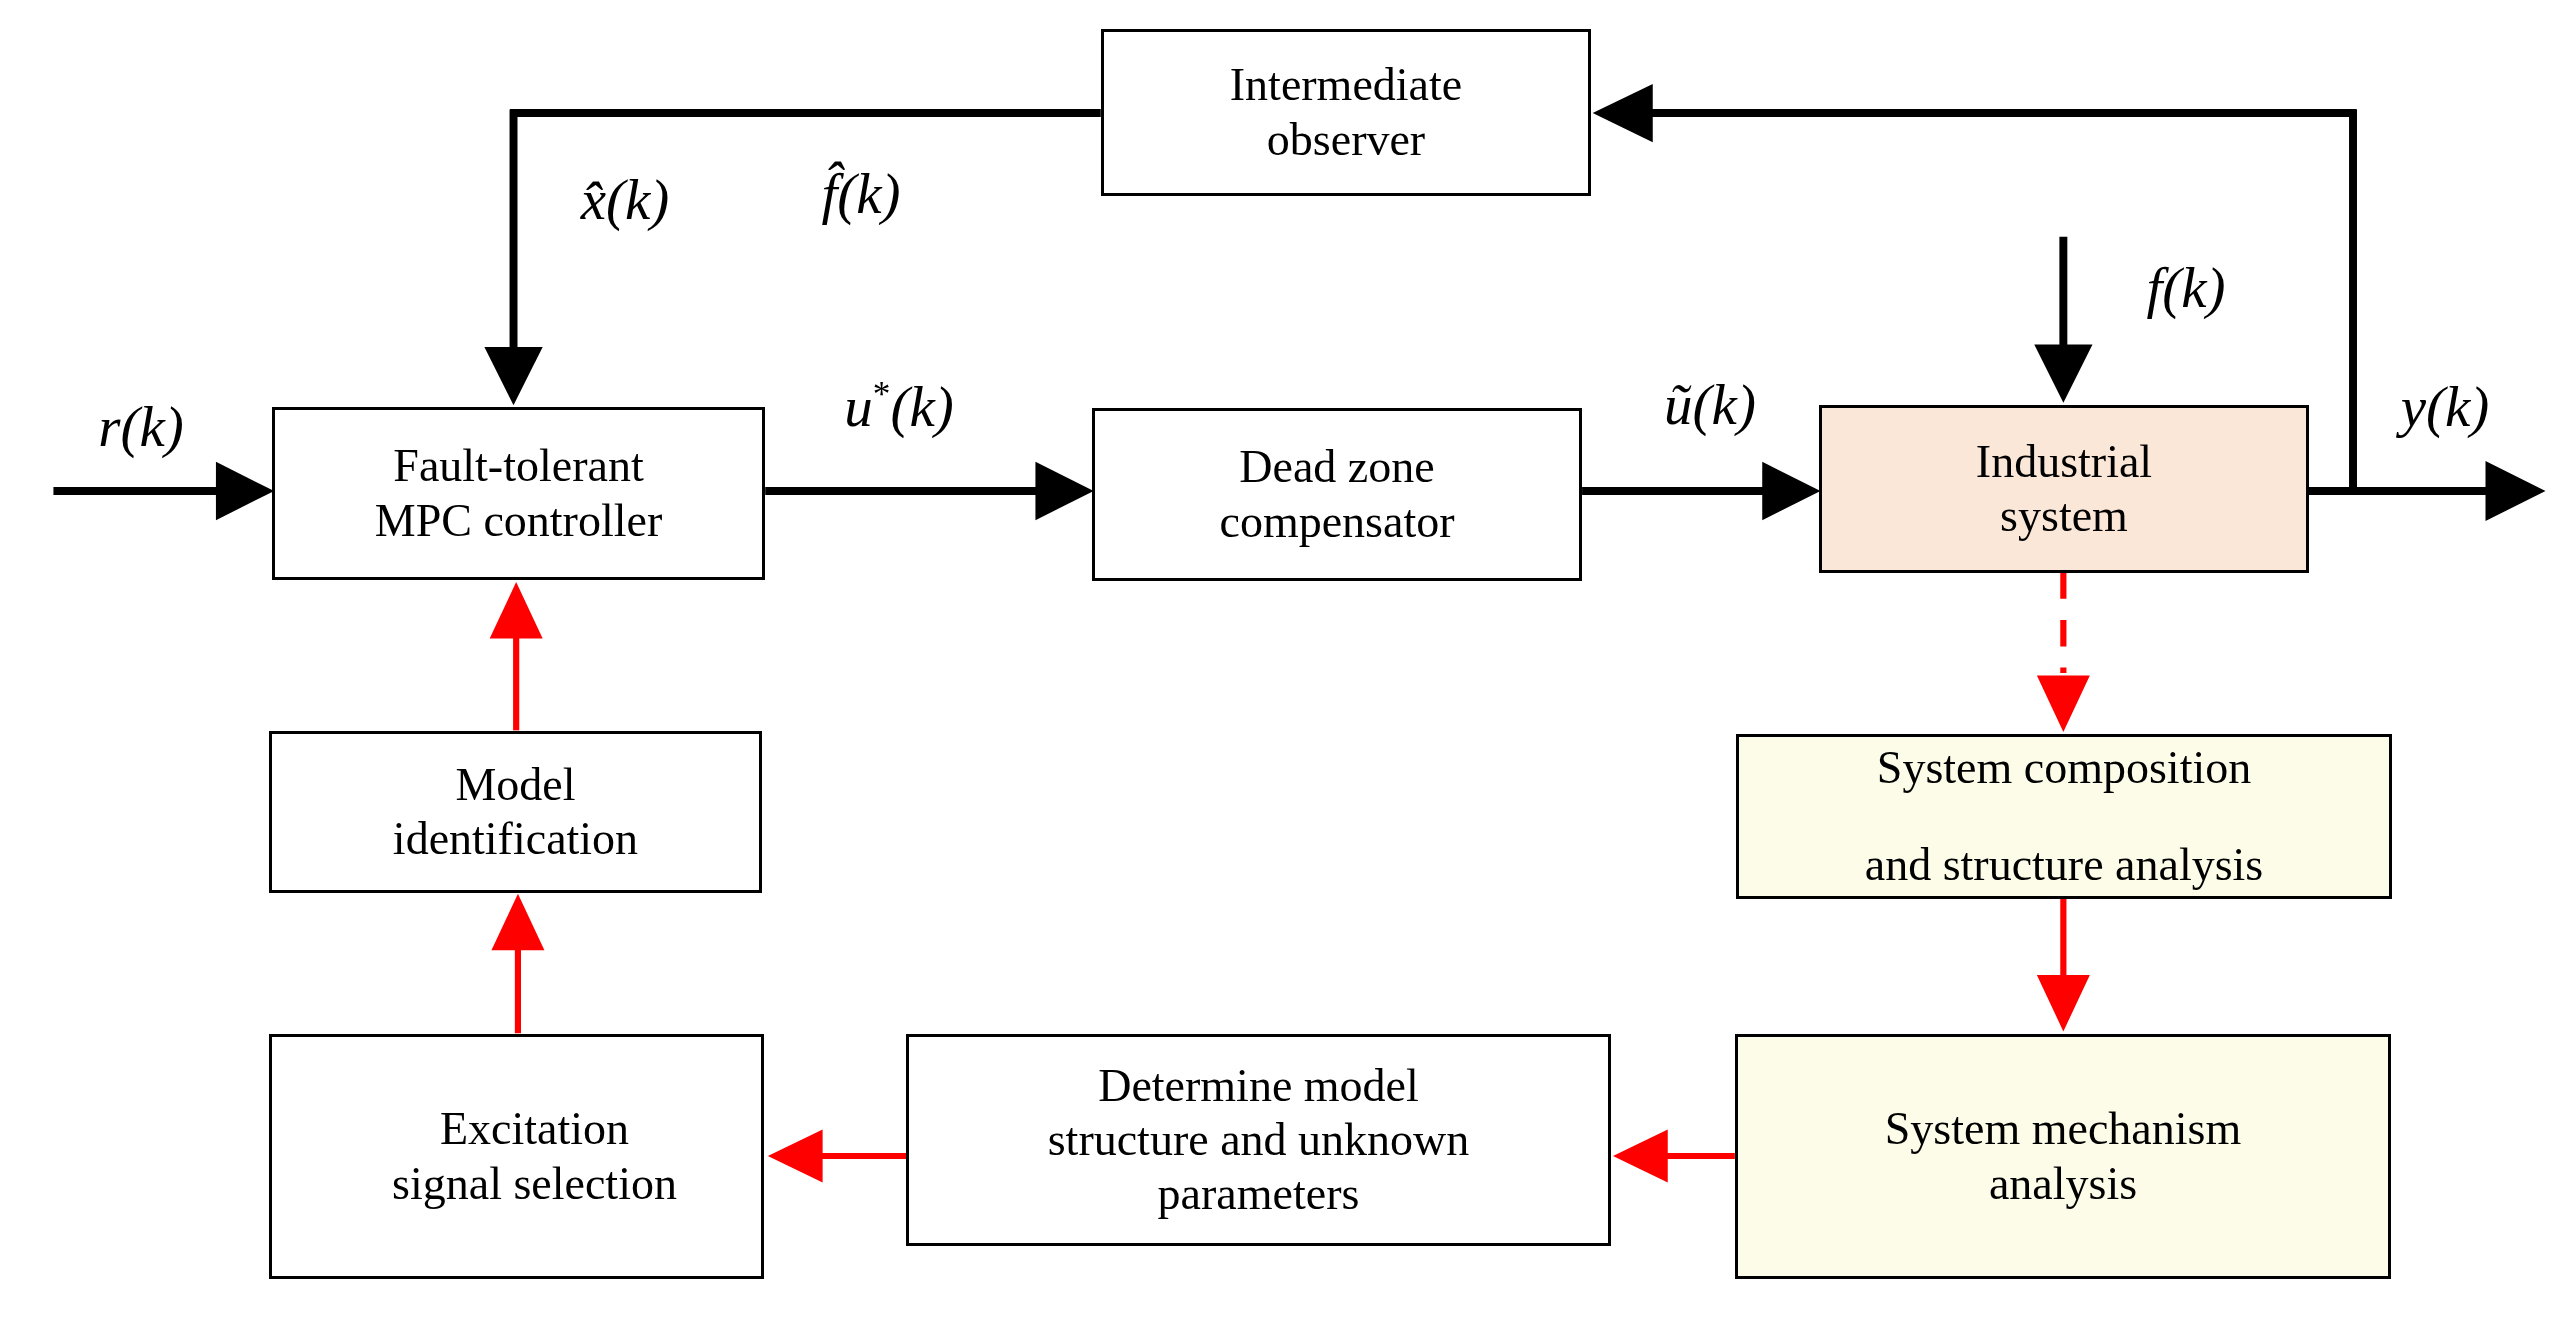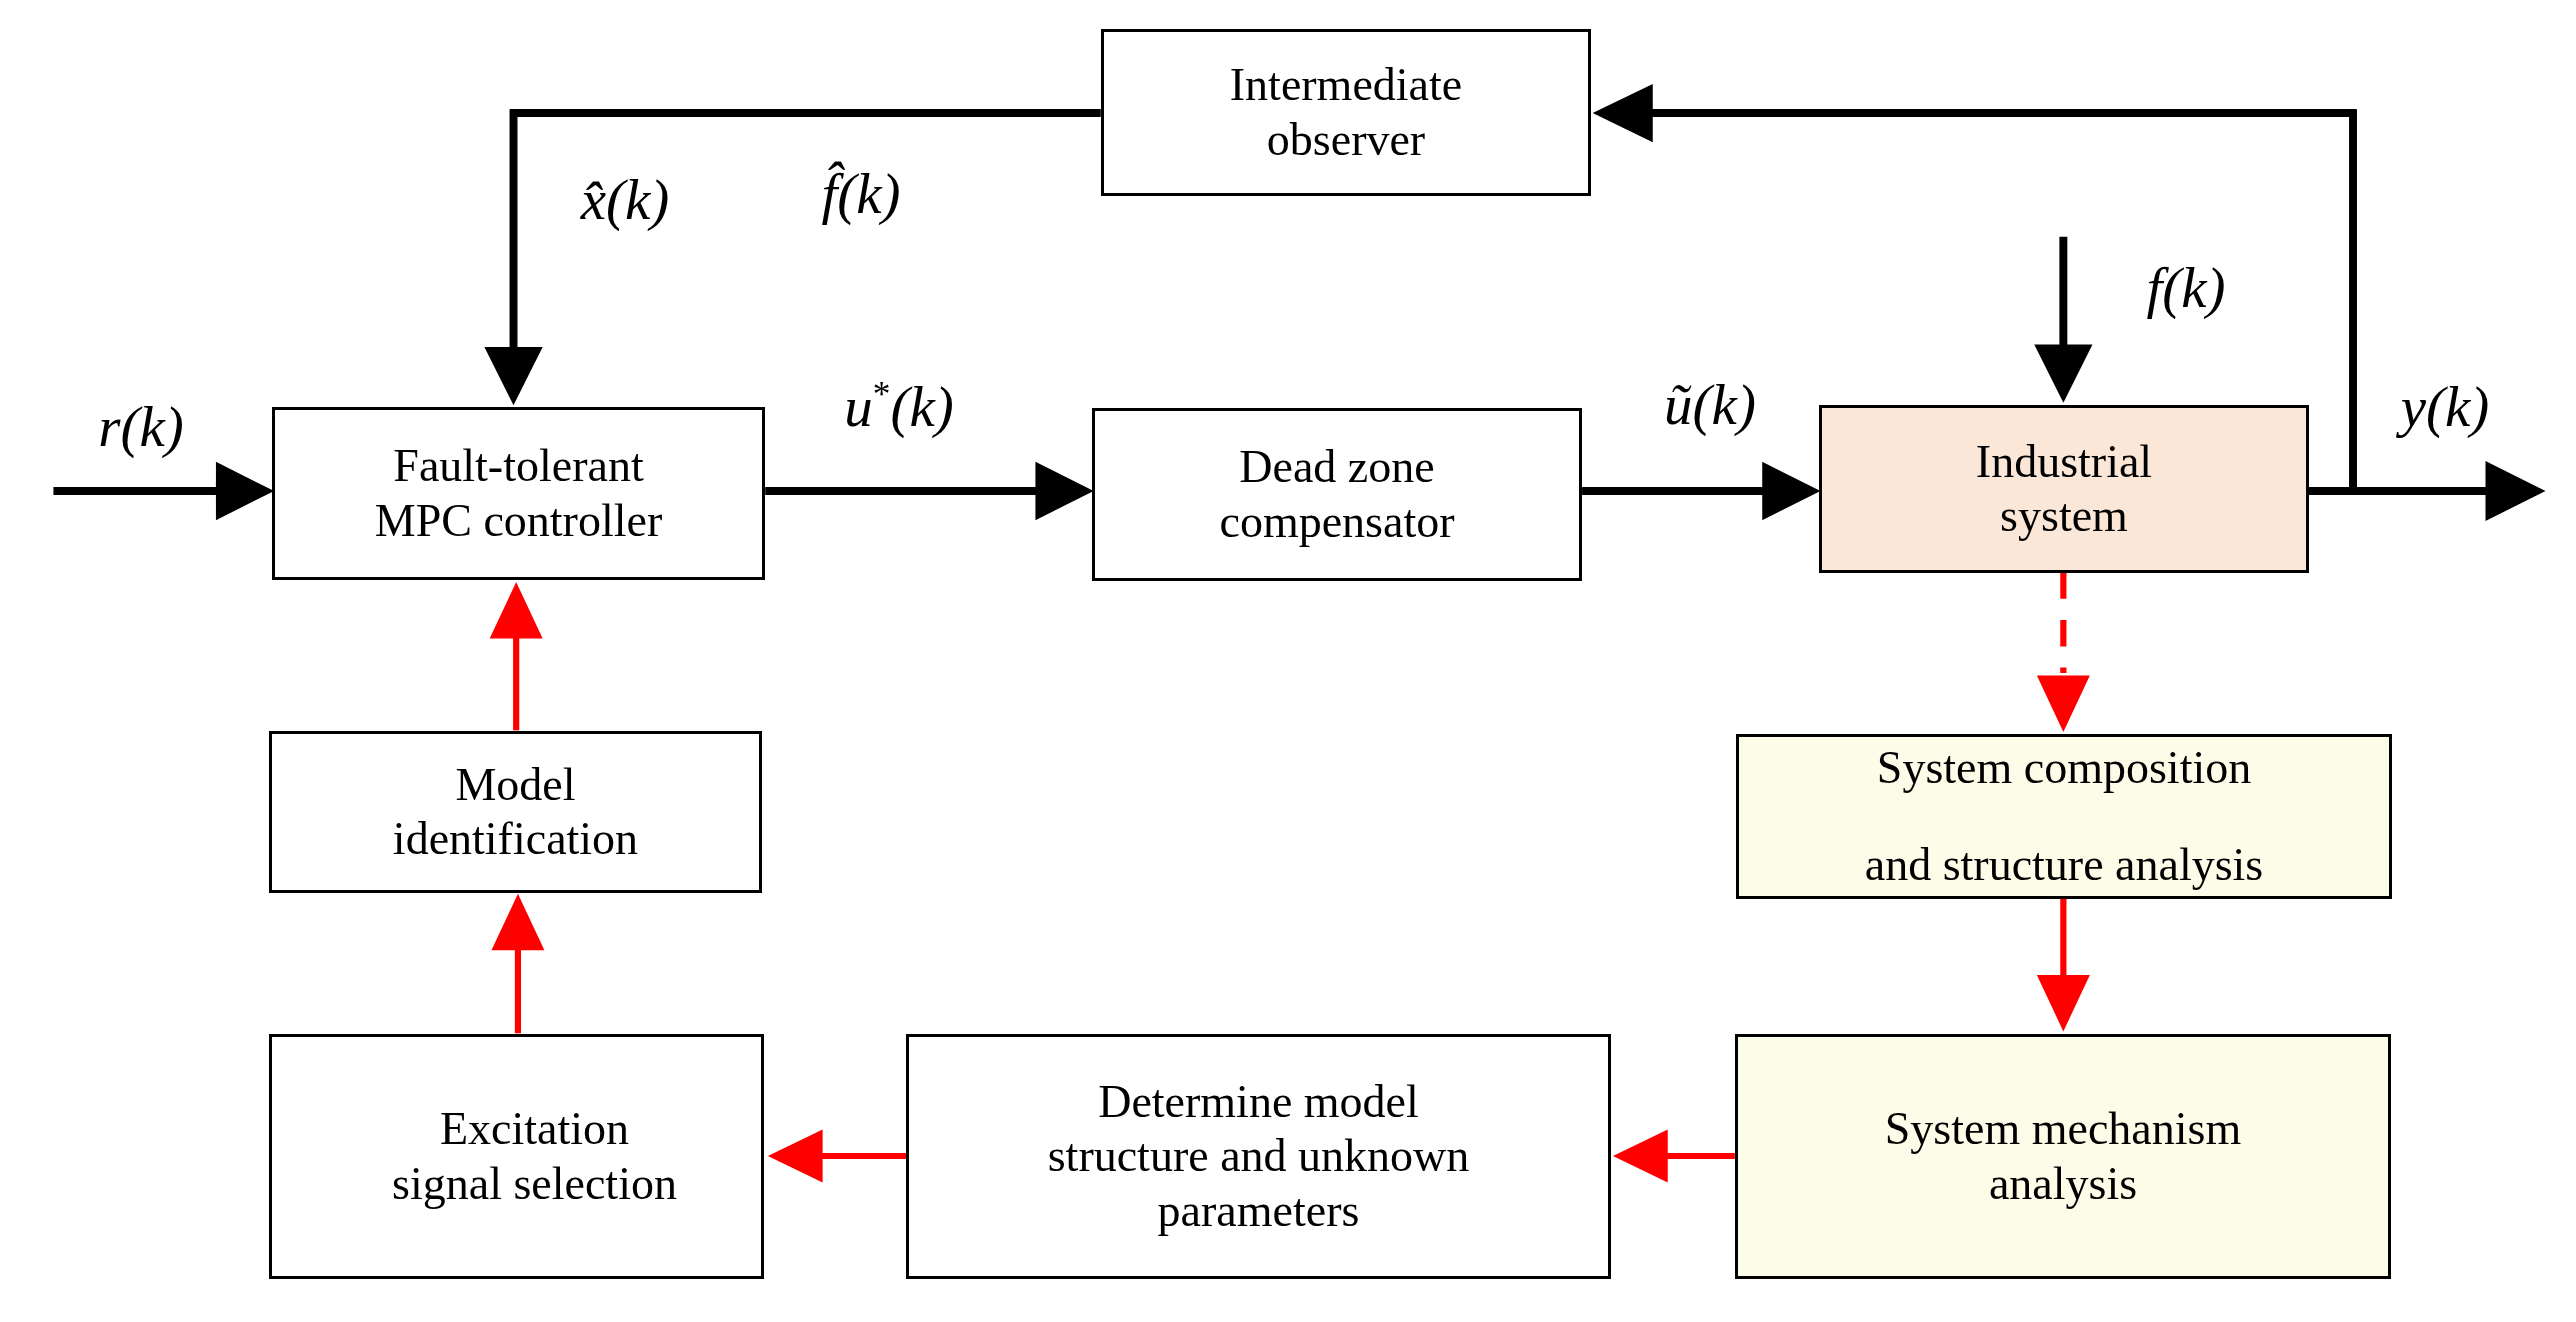--- a/index.html
+++ b/index.html
@@ -139,21 +139,21 @@
   <div class="box fill-ivory" style="left:1736px; top:734px; width:656px; height:165px;gap:42px;">
     <div>System composition</div>
     <div>and structure analysis</div>
   </div>
 
   <div class="box" style="left:269px; top:1034px; width:495px; height:245px;padding-left:36px;">
     <div>Excitation</div>
     <div>signal selection</div>
   </div>
 
-  <div class="box" style="left:906px; top:1034px; width:705px; height:245px;">
+  <div class="box" style="left:906px; top:1034px; width:705px; height:212px;">
     <div>Determine model</div>
     <div>structure and unknown</div>
     <div>parameters</div>
   </div>
 
   <div class="box fill-ivory" style="left:1735px; top:1034px; width:656px; height:245px;">
     <div>System mechanism</div>
     <div>analysis</div>
   </div>
 

